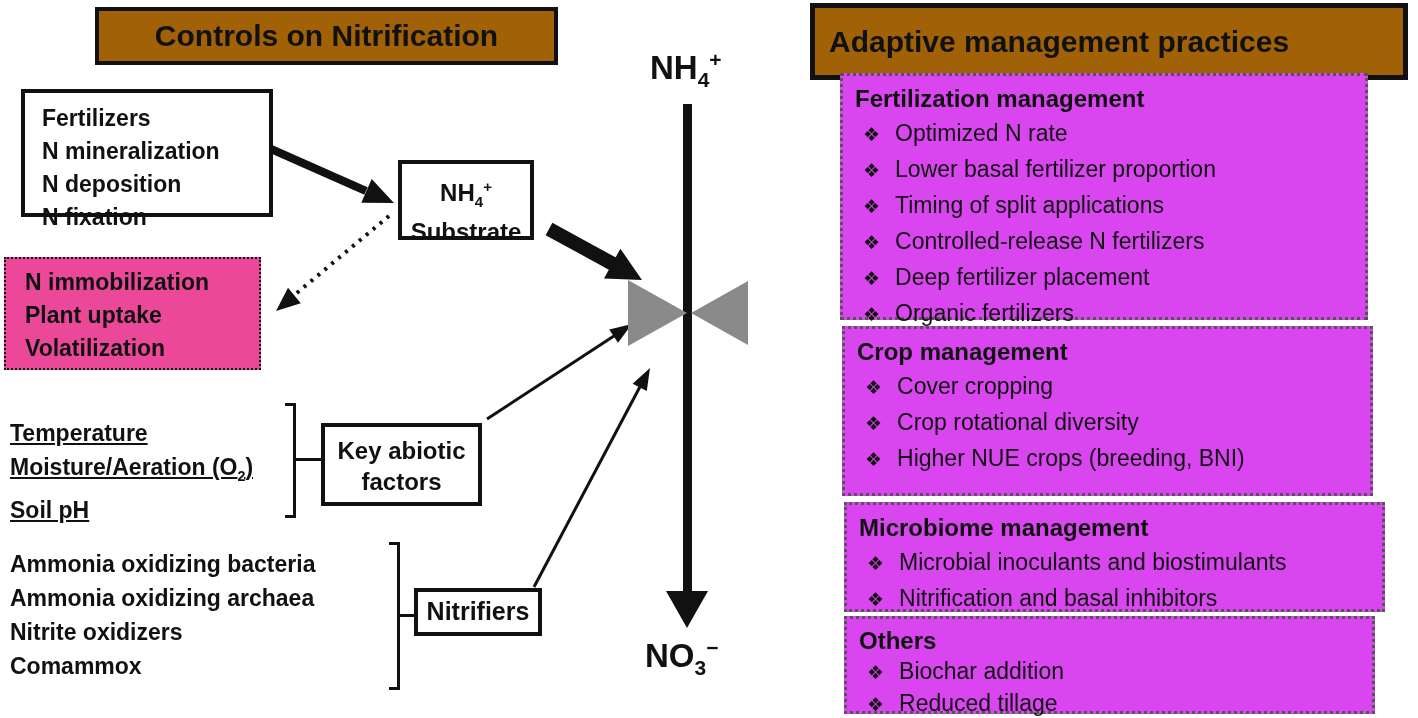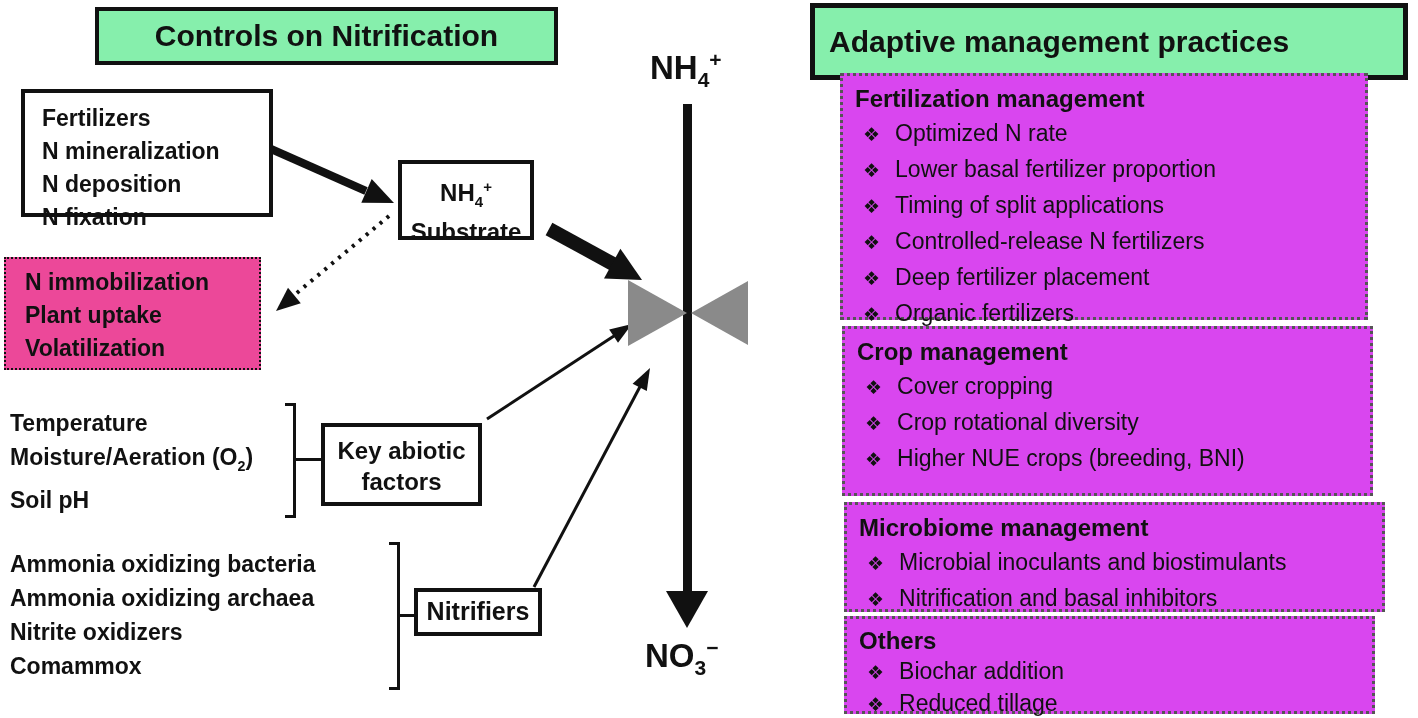--- a/index.html
+++ b/index.html
@@ -9,31 +9,31 @@
   }
   
   .sbox { position:absolute; border:4px solid #111; background:#fff; box-sizing:border-box; }
   .dbox { position:absolute; border:2px dotted #111; background:#ec4899; box-sizing:border-box; }
   .tblock { position:absolute; font-weight:bold; font-size:23px; line-height:34px; color:#111; white-space:nowrap; }
   .tblock sub, .chem-sub { font-size:0.62em; }
   
   .panel-title {
     position:absolute; border:4px solid #111; box-sizing:border-box;
     font-weight:bold; font-size:30px; display:flex; align-items:center;
-    background:#86efac; white-space:nowrap;
+    background:#a16207; white-space:nowrap;
   }
   #title-left { left:95px; top:7px; width:463px; height:58px; justify-content:center; }
   #inputs-box { left:21px; top:89px; width:252px; height:128px; padding:9px 0 0 17px; }
   #inputs-box div { font-weight:bold; font-size:23px; line-height:33px; }
   #losses-box { left:4px; top:257px; width:257px; height:113px; padding:7px 0 0 19px; }
   #losses-box div { font-weight:bold; font-size:23px; line-height:33px; }
   #substrate-box { left:398px; top:160px; width:136px; height:80px; text-align:center;
     font-weight:bold; font-size:24px; line-height:30px; padding-top:8px; }
   #substrate-box sub { font-size:15px; } #substrate-box sup { font-size:15px; }
-  #abiotic-list { left:10px; top:406px; }
+  #abiotic-list { left:10px; top:416px;text-decoration:underline; }
   #abiotic-box { left:321px; top:423px; width:161px; height:83px; text-align:center;
     font-weight:bold; font-size:24px; line-height:31px; padding-top:8px; }
   #nitrifier-list { left:10px; top:547px; }
   #nitrifiers-box { left:414px; top:588px; width:128px; height:48px; text-align:center;
     font-weight:bold; font-size:25px; line-height:38px; }
   .bracket { position:absolute; box-sizing:border-box;
     border-top:3px solid #111; border-right:3px solid #111; border-bottom:3px solid #111; }
   #bracket-abiotic { left:285px; top:403px; width:11px; height:115px; }
   #bracket-nitrifiers { left:389px; top:542px; width:11px; height:148px; }
   .connector { position:absolute; height:3px; background:#111; }

